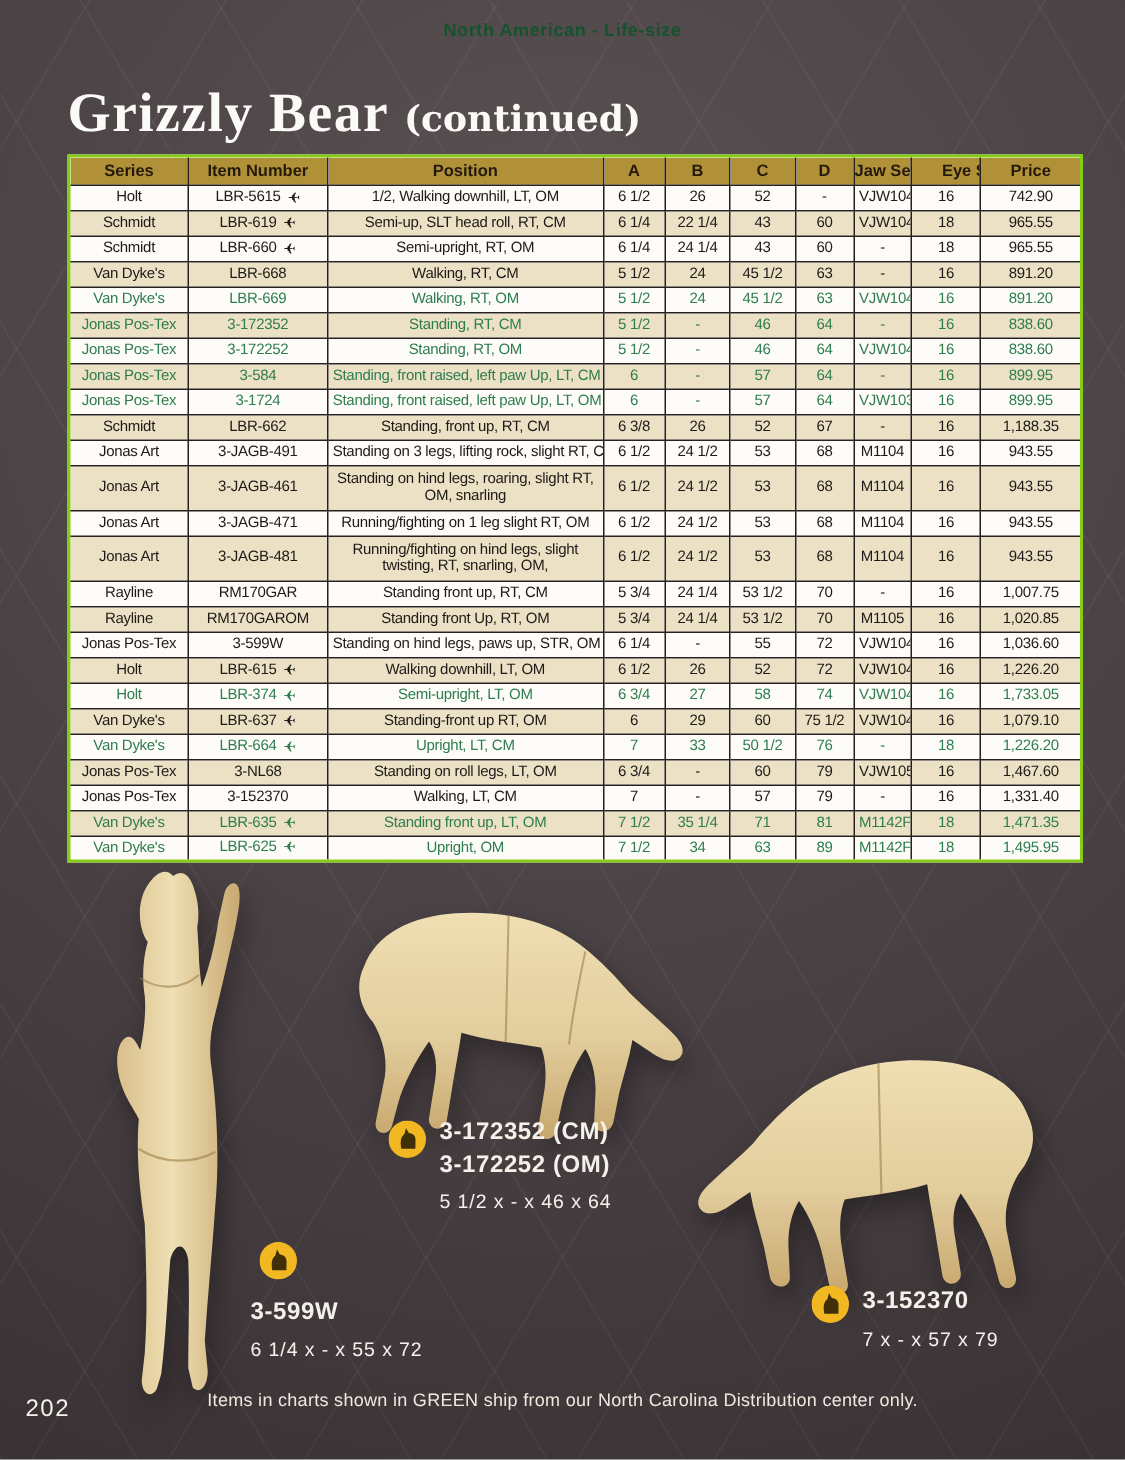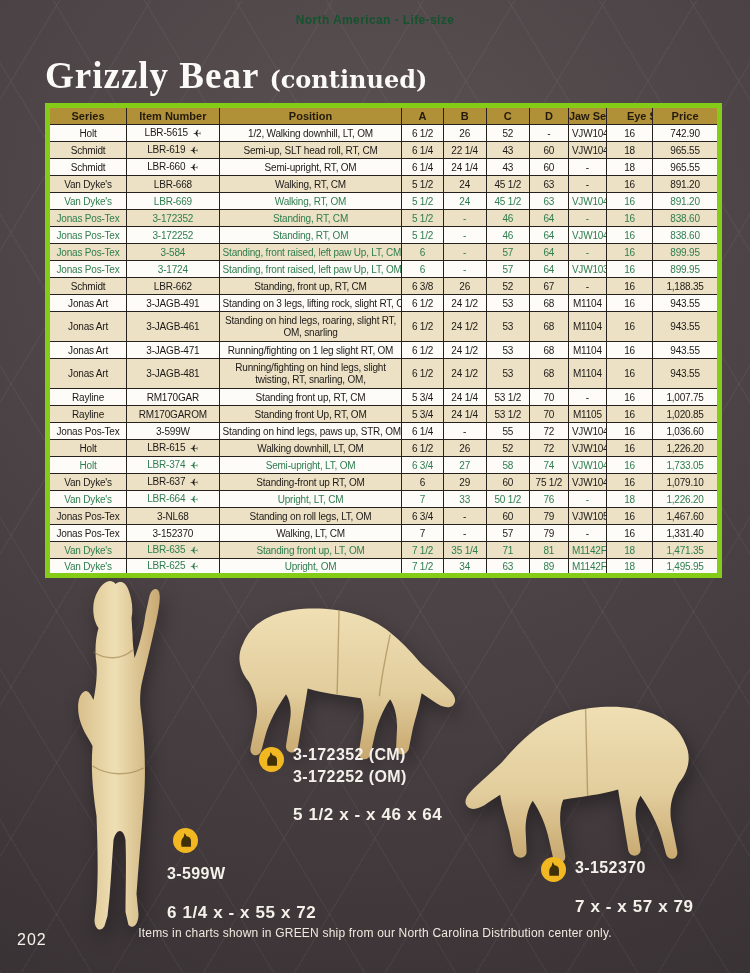--- a/index.html
+++ b/index.html
@@ -19,21 +19,21 @@
     color:#14532d; font-weight:bold; font-size:12px; letter-spacing:.4px;
   }
   .title-wrap{ position:absolute; left:45px; top:54px; color:#fbfaf7; white-space:nowrap; }
   .title-main{ font-family:Liberation Serif, serif; font-weight:bold; font-size:37px; letter-spacing:1px; }
   .title-suffix{ font-family:"DejaVu Serif", serif; font-weight:bold; font-size:24px; margin-left:10px; }
 
   table.grid{
     position:absolute; left:45px; top:103px; width:677px;
     border-collapse:collapse; table-layout:fixed;
     font-size:10px; color:#1d1a17; letter-spacing:-0.2px;
-    background:#fdfcf8; border:5px solid #84cc16;
+    background:#fdfcf8; border:2px solid #84cc16;
   }
   table.grid th, table.grid td{ border:1px solid #26211d; overflow:hidden; white-space:nowrap; }
   table.grid thead th{
     background:#b19138; color:#241a0c; font-size:11px; font-weight:bold;
     height:19px; text-align:center; letter-spacing:0;
   }
   table.grid td{ height:17px; padding:0 3px; text-align:center; }
   tr.tall td{ height:30px; white-space:normal; line-height:1.15; }
   td.col0, td.col1, td.col2{ text-align:left; padding-left:5px; }
   tr.alt td{ background:#ece1c5; }
@@ -47,21 +47,21 @@
   }
 
   .bear{ position:absolute; filter:drop-shadow(3px 8px 9px rgba(0,0,0,0.35)); }
   .seam{ fill:none; stroke:rgba(150,118,62,.55); stroke-width:1.4; }
 
   .fig-label{ position:absolute; color:#f4f1ea; }
   .badge{ width:25px; height:25px; flex:0 0 auto; }
   .lbl-row{ display:flex; gap:9px; align-items:flex-start; }
   .lbl-lines{ display:flex; flex-direction:column; }
   .lbl-main{ font-weight:bold; font-size:16px; letter-spacing:.4px; line-height:1.35; }
-  .lbl-dims{ font-size:17px; letter-spacing:.6px; margin-top:18px;font-weight:bold; }
+  .lbl-dims{ font-size:13px; letter-spacing:.6px; margin-top:6px; }
   #fig-left-label .badge{ margin-left:6px; margin-bottom:6px; }
 
   .footer-note{
     position:absolute; top:926px; left:0; width:100%; text-align:center;
     color:#eee9df; font-size:12px; letter-spacing:.2px;
   }
   .page-number{
     position:absolute; left:17px; top:931px; color:#f5f2ec; font-size:16px; letter-spacing:1px;
   }
 </style>

